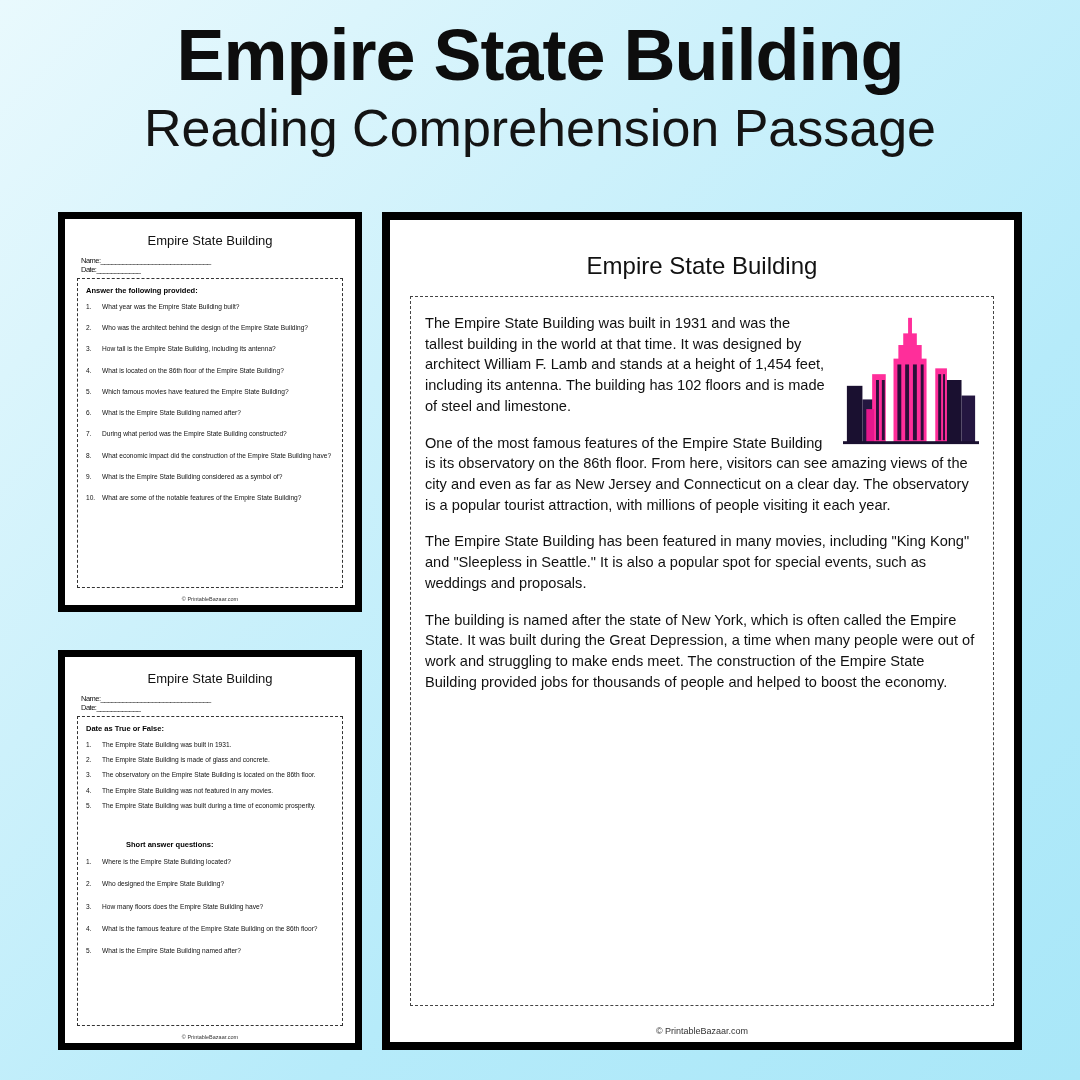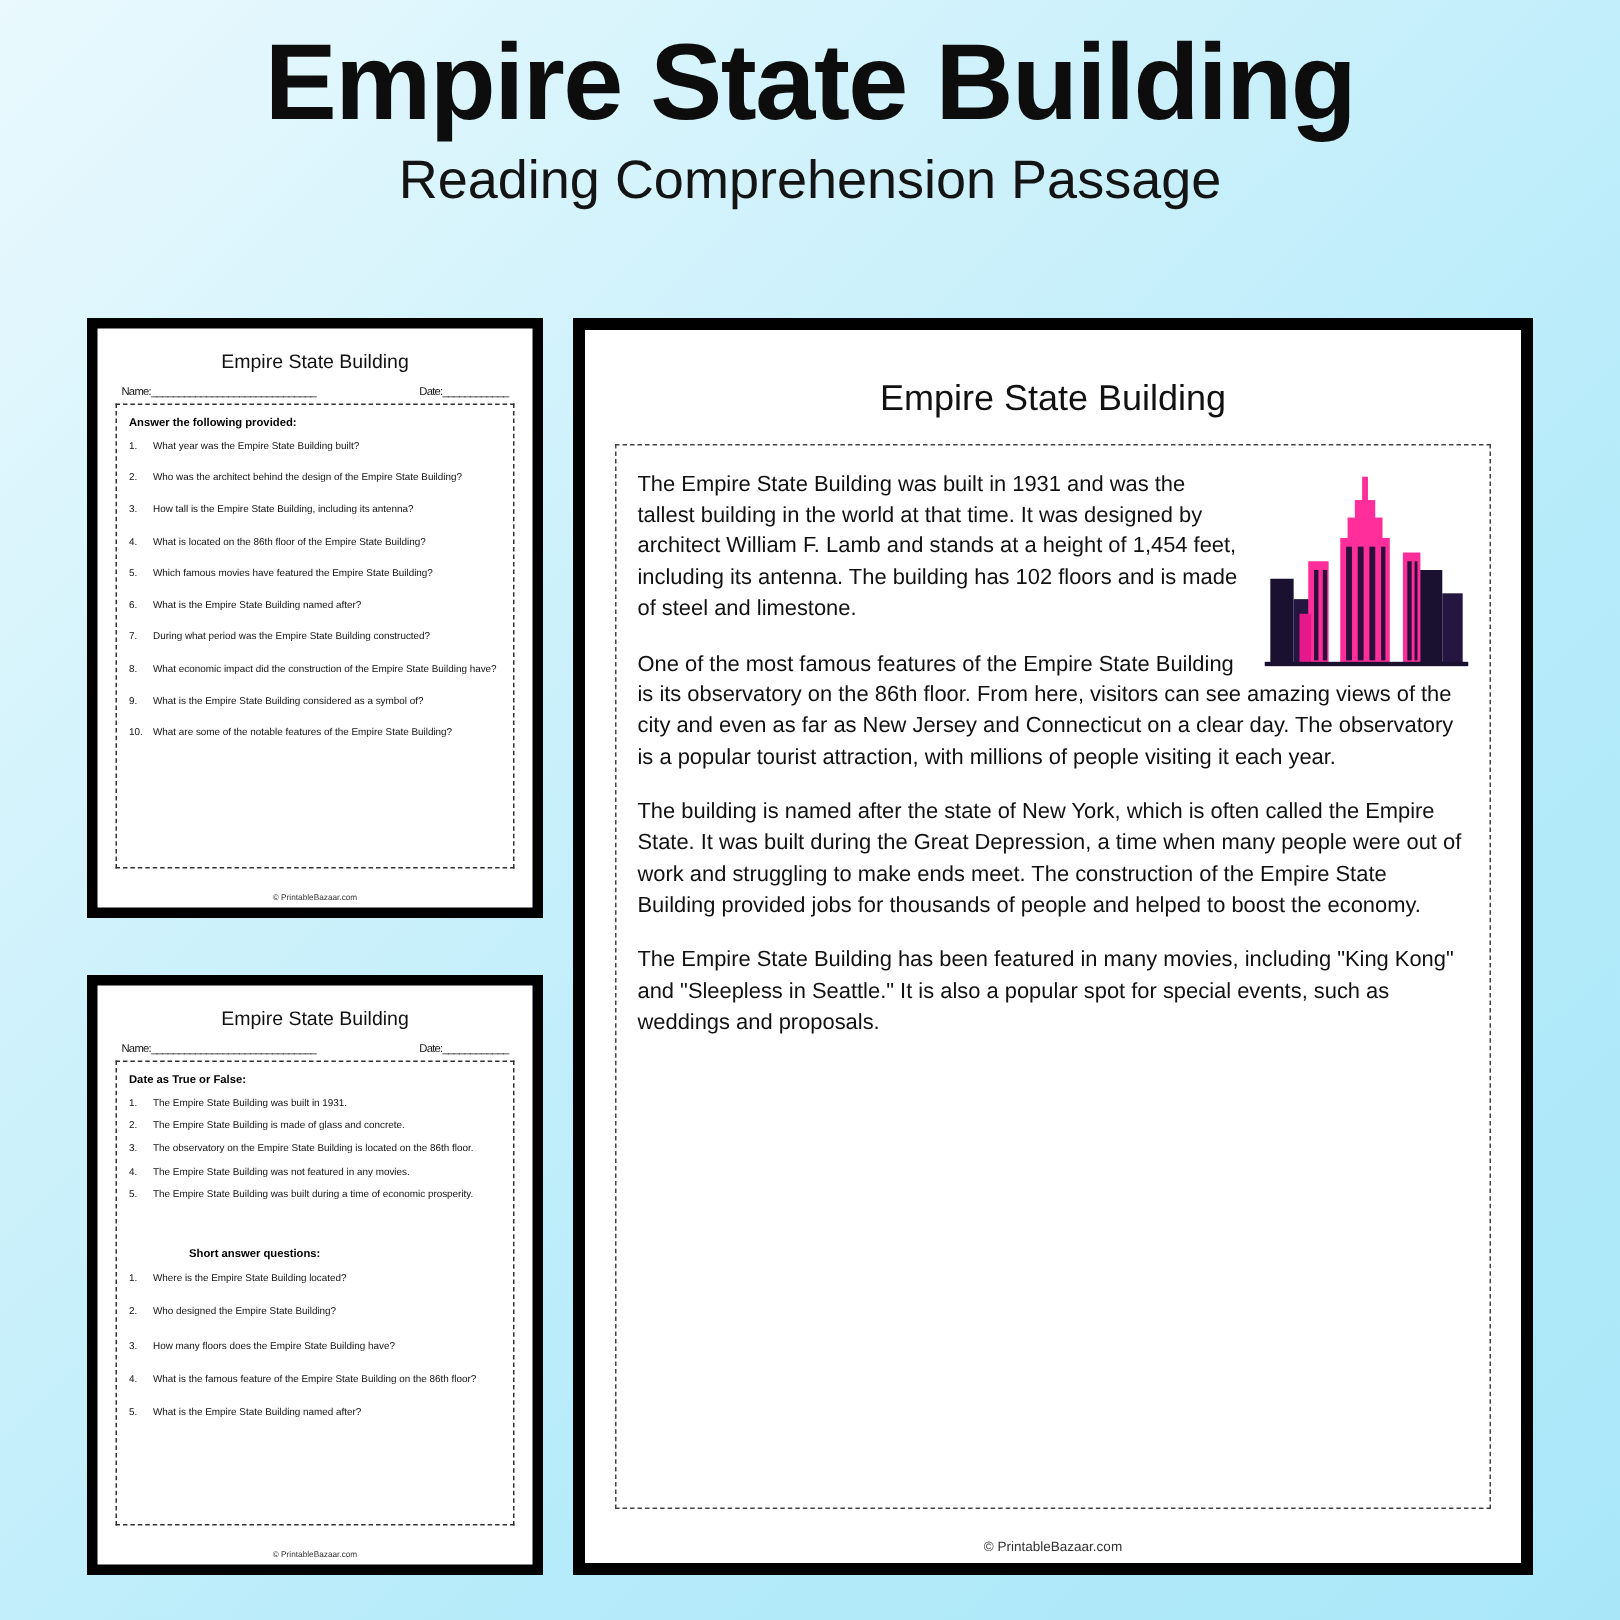--- a/index.html
+++ b/index.html
@@ -20,21 +20,21 @@
   }
   .main-title {
     font-size: 72px;
     font-weight: bold;
     color: #0d0d0d;
     letter-spacing: -1px;
     line-height: 1.05;
     margin: 0;
   }
   .sub-title {
-    font-size: 36px;
+    font-size: 52px;
     color: #141414;
     font-weight: normal;
     margin: 6px 0 0 0;
     line-height: 1.1;
   }
 
   
   .sheets {
     position: absolute;
     top: 212px;
@@ -68,20 +68,21 @@
     margin: 4px 0 8px 0;
     font-weight: normal;
   }
 
   .namedate {
     display: flex;
     justify-content: space-between;
     font-size: 7.5px;
     color: #111;
     padding: 0 4px 4px 4px;
+    flex-direction: column;
   }
   .namedate .line-fill { letter-spacing: -0.5px; }
 
   .dashbox {
     border: 1px dashed #333;
     padding: 7px 8px;
     height: calc(100% - 52px);
     position: relative;
   }
 
@@ -331,20 +332,20 @@
             <rect x="34" y="66" width="3" height="62" fill="#2b0f3a"></rect>
             <rect x="40" y="66" width="3" height="62" fill="#2b0f3a"></rect>
             <rect x="98" y="60" width="3" height="68" fill="#2b0f3a"></rect>
             <rect x="103" y="60" width="2" height="68" fill="#2b0f3a"></rect>
             <rect x="0" y="129" width="140" height="3" fill="#1a1030"></rect>
           </svg>
         </div>
 
         <p>The Empire State Building was built in 1931 and was the tallest building in the world at that time. It was designed by architect William F. Lamb and stands at a height of 1,454 feet, including its antenna. The building has 102 floors and is made of steel and limestone.</p>
         <p>One of the most famous features of the Empire State Building is its observatory on the 86th floor. From here, visitors can see amazing views of the city and even as far as New Jersey and Connecticut on a clear day. The observatory is a popular tourist attraction, with millions of people visiting it each year.</p>
+        <p>The Empire State Building has been featured in many movies, including "King Kong" and "Sleepless in Seattle." It is also a popular spot for special events, such as weddings and proposals.</p>
         <p>The building is named after the state of New York, which is often called the Empire State. It was built during the Great Depression, a time when many people were out of work and struggling to make ends meet. The construction of the Empire State Building provided jobs for thousands of people and helped to boost the economy.</p>
-        <p>The Empire State Building has been featured in many movies, including "King Kong" and "Sleepless in Seattle." It is also a popular spot for special events, such as weddings and proposals.</p>
       </div>
       <div class="passage-credit">© PrintableBazaar.com</div>
     </div>
   </div>
 
 </div>
 
 </body></html>

